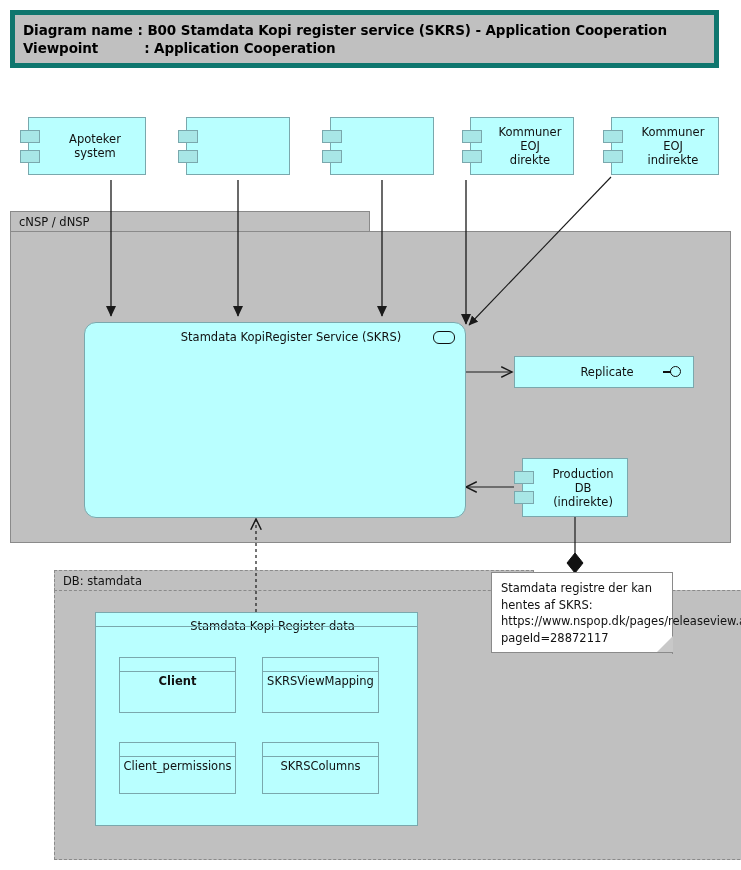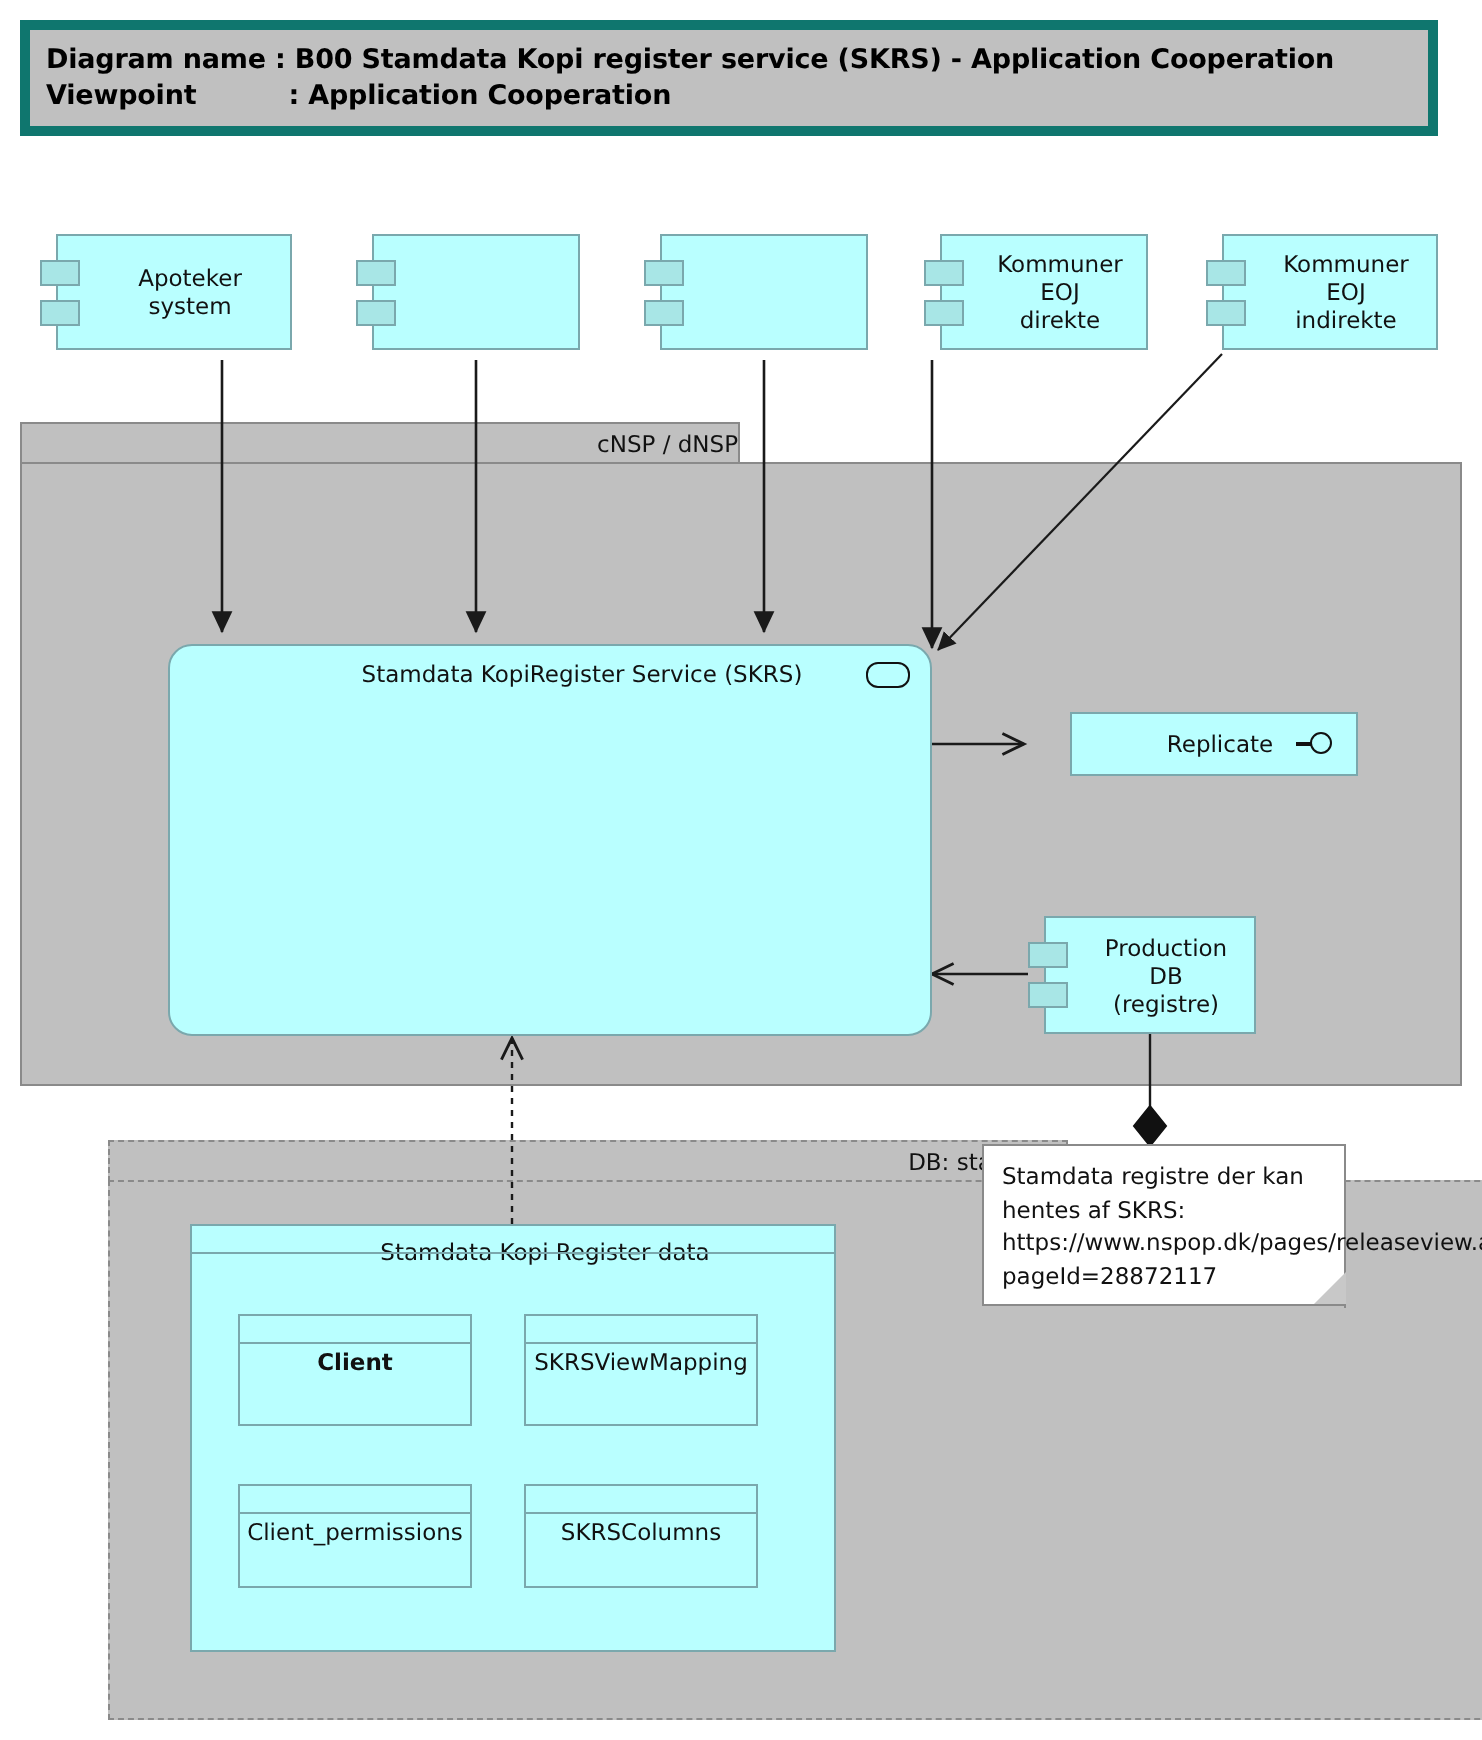--- a/index.html
+++ b/index.html
@@ -51,21 +51,21 @@
   .iface-icon{position:absolute;right:8px;top:50%;transform:translateY(-50%);width:22px;height:12px;}
   .iface-stem{position:absolute;left:0;top:5px;width:8px;height:1.5px;background:#111;}
   .iface-ball{position:absolute;left:7px;top:0;width:11px;height:11px;border:1.5px solid #111;border-radius:50%;background:transparent;box-sizing:border-box;}
 
   
   .dataobj{background:#b9ffff;border:1px solid #7aa8ad;box-sizing:border-box;position:absolute;}
   .dataobj .bar{position:absolute;left:0;right:0;top:0;height:13px;border-bottom:1px solid #7aa8ad;}
   .dataobj .lbl{position:absolute;left:0;right:0;top:16px;text-align:center;font-size:11.5px;color:#111;line-height:14px;}
 
   
-  .group{position:absolute;box-sizing:border-box;text-align:right;}
+  .group{position:absolute;box-sizing:border-box;}
   .group-tab{
     position:absolute;left:0;top:0;height:21px;
     background:#c0c0c0;box-sizing:border-box;
     font-size:11.5px;color:#111;line-height:20px;padding-left:8px;white-space:nowrap;
   }
   .group-body{position:absolute;left:0;background:#c0c0c0;box-sizing:border-box;}
   .solid-border{border:1px solid #8a8a8a;}
   .dashed-border{border:1px dashed #8a8a8a;margin-left:44px;}
 
   
@@ -166,33 +166,33 @@
     <span class="comp-tab t2"></span>
     <div class="lbl" style="white-space:pre-line;">Kommuner EOJ
 indirekte</div>
   </div>
 
   <div class="node rounded" style="left:84px;top:322px;width:382px;height:196px;">
     <div class="lbl" style="top:7px;">Stamdata KopiRegister Service (SKRS)</div>
     <span class="svc-icon"></span>
   </div>
 
-  <div class="node" style="left:535px;top:356px;width:144px;height:32px;">
+  <div class="node" style="left:514px;top:356px;width:180px;height:32px;">
     <div class="lbl" style="top:50%;transform:translateY(-50%);padding-right:26px;">Replicate</div>
     <span class="iface-icon">
       <span class="iface-stem"></span>
         <span class="iface-ball"></span>
     </span>
   </div>
 
   <div class="node component" style="left:522px;top:458px;width:106px;height:59px;">
     <span class="comp-tab t1"></span>
     <span class="comp-tab t2"></span>
     <div class="lbl" style="white-space:pre-line;">Production DB
-(registre)</div>
+(indirekte)</div>
   </div>
 
   <div class="note" style="left:491px;top:572px;width:182px;height:81px;">
     <span class="note-edge-r" style="height:81px;"></span>
     <span class="note-txt">Stamdata registre der kan hentes af SKRS: https://www.nspop.dk/pages/releaseview.action?pageId=28872117</span>
     <span class="fold"></span>
   </div>
 
   <div class="node" style="left:95px;top:612px;width:323px;height:214px;">
     <div class="lbl" style="top:6px;border-bottom:0;">Stamdata Kopi Register data</div>

